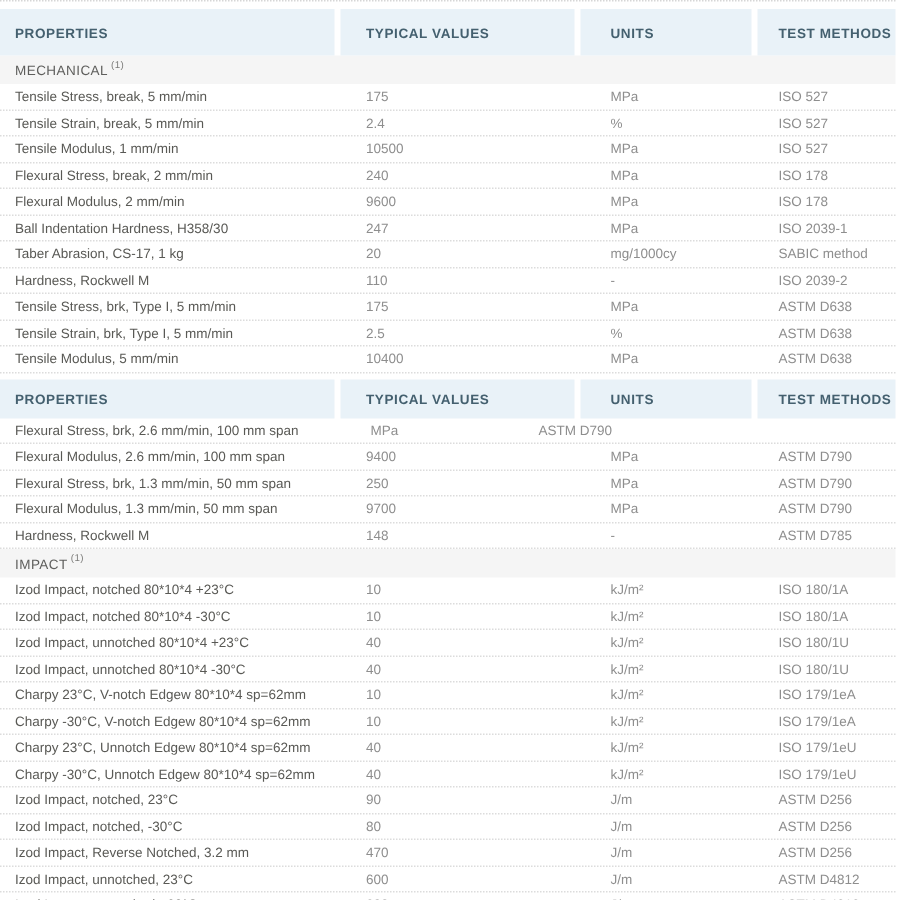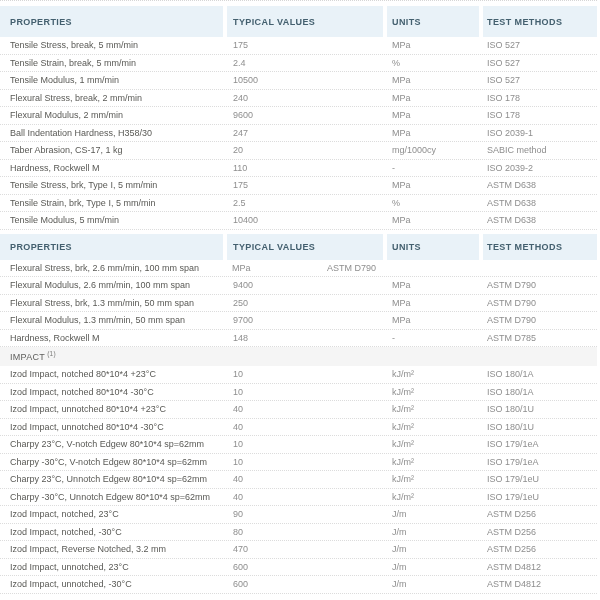--- a/index.html
+++ b/index.html
@@ -35,23 +35,23 @@
     background: #e9f2f8;
     color: #44606f;
     font-size: 9px;
     font-weight: bold;
     letter-spacing: 0.4px;
     display: flex;
     align-items: center;
     box-sizing: border-box;
   }
   .c1 { width: 223px; padding-left: 10px; }
-  .c2 { width: 156px; padding-left: 6px; }
-  .c3 { width: 92px;  padding-left: 5px; }
-  .c4 { flex: 1;      padding-left: 4px; }
+  .c2 { width: 156px; padding-left: 17px; }
+  .c3 { width: 114px;  padding-left: 20px; }
+  .c4 { flex: 1;      padding-left: 14px; }
   .section-row {
     height: 19px;
     background: #f5f5f5;
     display: flex;
     align-items: center;
     padding-left: 10px;
     box-sizing: border-box;
     font-size: 9px;
     color: #5e5e5c;
     letter-spacing: 0.3px;
@@ -90,20 +90,24 @@
 <div class="page">
   <div class="table-wrap">
     <div class="top-spacer"></div>
     <div id="table-body">
         <div class="hdr-row">
           <div class="hdr-cell c1">PROPERTIES</div>
           <div class="hdr-cell c2">TYPICAL VALUES</div>
           <div class="hdr-cell c3">UNITS</div>
           <div class="hdr-cell c4">TEST METHODS</div>
         </div>
+        <div class="section-row">
+          <div class="" style="display: inline;">MECHANICAL</div>
+          <div class="fnote" style="display: inline;">(1)</div>
+        </div>
         <div class="data-row">
           <div class="data-cell c1 prop">Tensile Stress, break, 5 mm/min</div>
           <div class="data-cell c2 val">175</div>
           <div class="data-cell c3 unit">MPa</div>
           <div class="data-cell c4 method">ISO 527</div>
         </div>
         <div class="data-row">
           <div class="data-cell c1 prop">Tensile Strain, break, 5 mm/min</div>
           <div class="data-cell c2 val">2.4</div>
           <div class="data-cell c3 unit">%</div>

